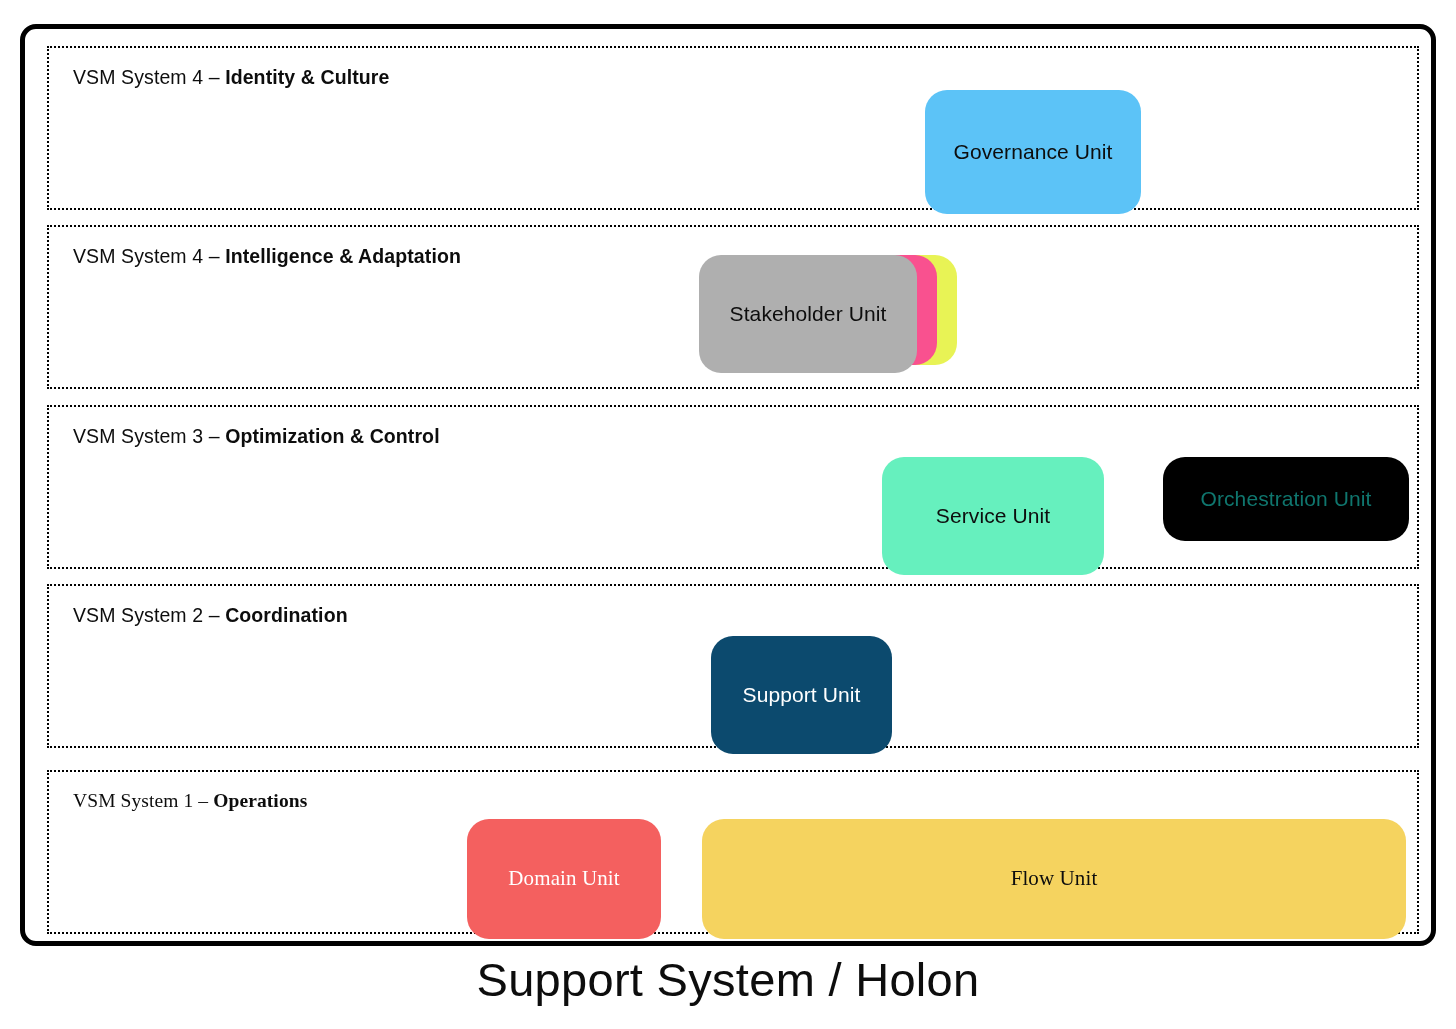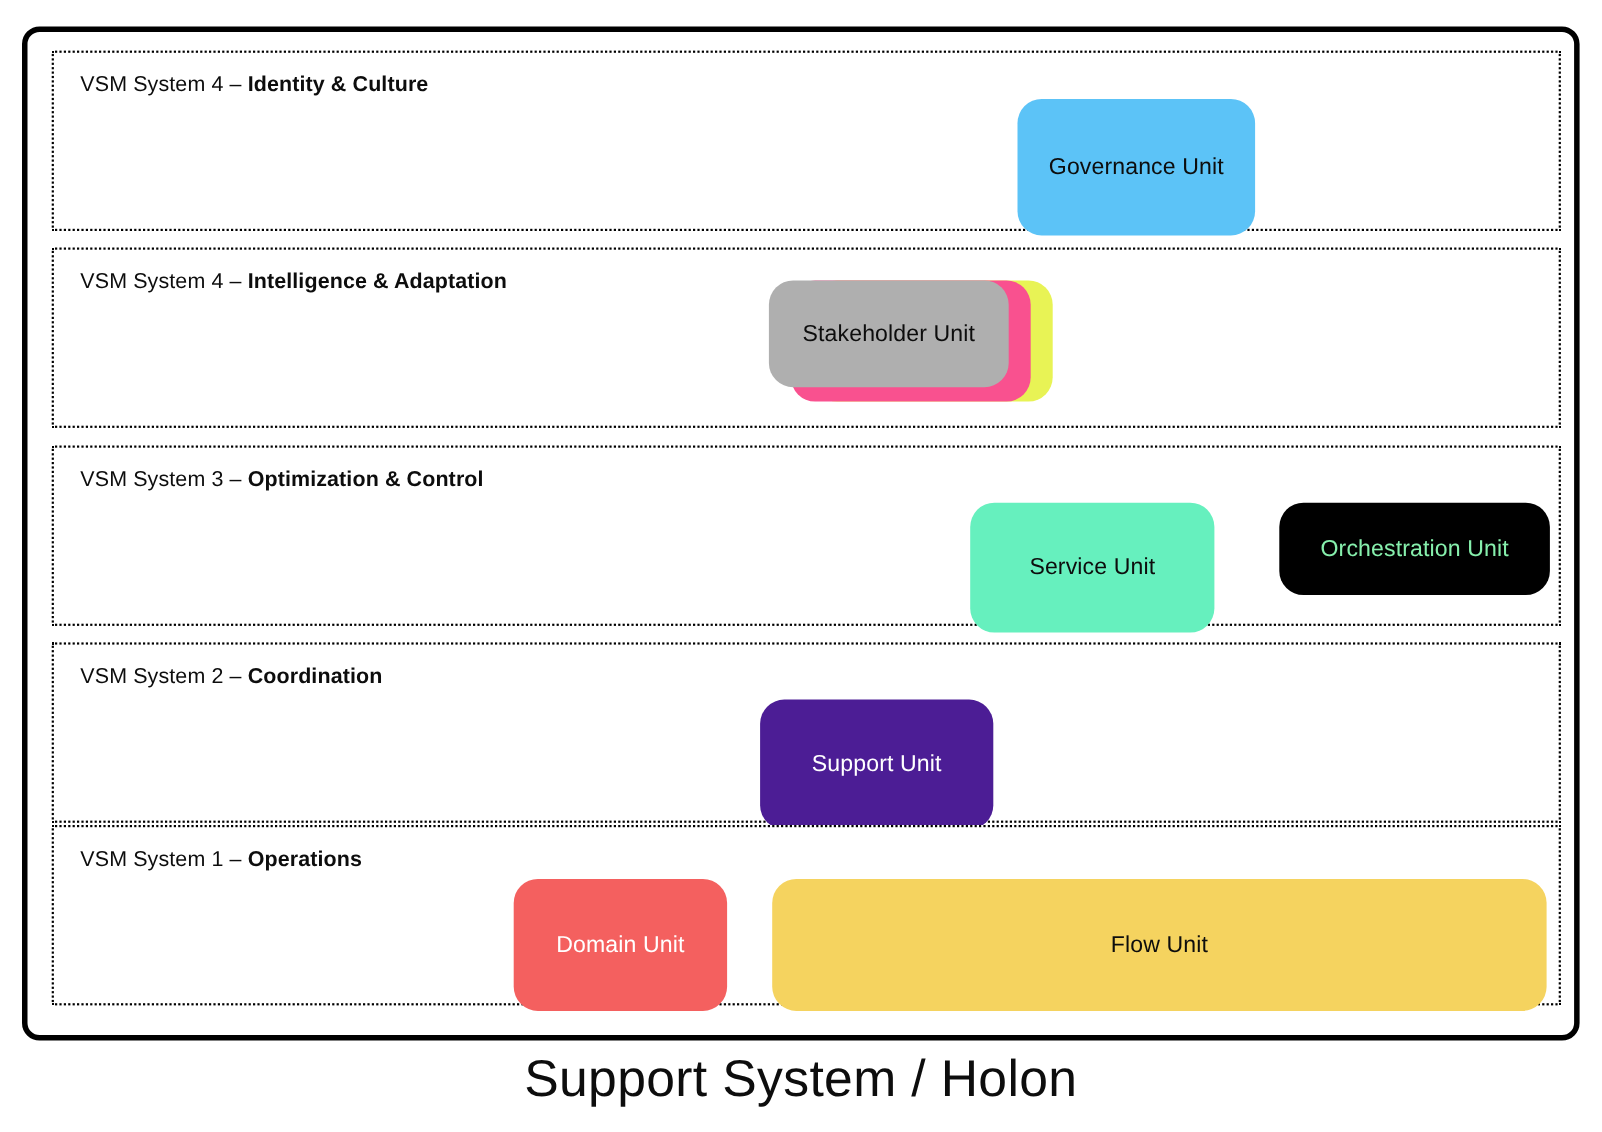--- a/index.html
+++ b/index.html
@@ -38,21 +38,21 @@
     left: 22px;
     width: 1372px;
     box-sizing: border-box;
     border: 2px dotted #000000;
     background: #ffffff;
   }
   #vsm-row-5 { top: 17px;  height: 164px; }
   #vsm-row-4 { top: 196px; height: 164px; }
   #vsm-row-3 { top: 376px; height: 164px; }
   #vsm-row-2 { top: 555px; height: 164px; }
-  #vsm-row-1 { top: 721px; height: 164px; }
+  #vsm-row-1 { top: 741px; height: 164px; font-family: Liberation Serif, serif; }
 
   .row-label {
     position: absolute;
     left: 24px;
     top: 18px;
     font-size: 19.5px;
     color: #0d0d0d;
     letter-spacing: 0.1px;
     white-space: nowrap;
   }
@@ -112,43 +112,43 @@
       </div>
     </div>
 
     <div class="vsm-row" id="vsm-row-4">
       <div class="row-label">
         <span class="label-prefix">VSM System 4 – </span><span class="label-name">Intelligence &amp; Adaptation</span>
       </div>
       <div class="unit-stack" id="stack-stakeholder" style="left: 650px; top: 28px; width: 258px; height: 110px;">
         <div class="stack-layer" id="stack-stakeholder-back" style="background: rgb(232, 243, 85); width: 218px; height: 110px; left: 40px;"></div>
         <div class="stack-layer" id="stack-stakeholder-mid" style="background: rgb(249, 81, 143); width: 218px; height: 110px; left: 20px;"></div>
-        <div class="unit" id="unit-stakeholder" style="width: 218px; height: 97px; background: rgb(175, 175, 175); color: rgb(13, 13, 13); position: absolute; left: 0px; top: 0px;">
+        <div class="unit" id="unit-stakeholder" style="width: 218px; height: 118px; background: rgb(175, 175, 175); color: rgb(13, 13, 13); position: absolute; left: 0px; top: 0px;">
           <span>Stakeholder Unit</span>
         </div>
       </div>
     </div>
 
     <div class="vsm-row" id="vsm-row-3">
       <div class="row-label">
         <span class="label-prefix">VSM System 3 – </span><span class="label-name">Optimization &amp; Control</span>
       </div>
       <div class="unit" id="unit-service" style="width: 222px; height: 118px; background: rgb(102, 240, 190); color: rgb(13, 13, 13); left: 833px; top: 50px;">
         <span>Service Unit</span>
       </div>
-      <div class="unit" id="unit-orchestration" style="width: 246px; height: 84px; background: rgb(0, 0, 0); color: #86efac; left: 1114px; top: 50px;">
+      <div class="unit" id="unit-orchestration" style="width: 246px; height: 84px; background: rgb(0, 0, 0); color: #0f766e; left: 1114px; top: 50px;">
         <span>Orchestration Unit</span>
       </div>
     </div>
 
     <div class="vsm-row" id="vsm-row-2">
       <div class="row-label">
         <span class="label-prefix">VSM System 2 – </span><span class="label-name">Coordination</span>
       </div>
-      <div class="unit" id="unit-support" style="width: 212px; height: 118px; background: #4c1d95; color: rgb(255, 255, 255); left: 642px; top: 50px;">
+      <div class="unit" id="unit-support" style="width: 181px; height: 118px; background: #0c4a6e; color: rgb(255, 255, 255); left: 662px; top: 50px;">
         <span>Support Unit</span>
       </div>
     </div>
 
     <div class="vsm-row" id="vsm-row-1">
       <div class="row-label">
         <span class="label-prefix">VSM System 1 – </span><span class="label-name">Operations</span>
       </div>
       <div class="unit" id="unit-domain" style="width: 194px; height: 120px; background: rgb(244, 96, 95); color: rgb(255, 255, 255); left: 418px; top: 47px;">
         <span>Domain Unit</span>

